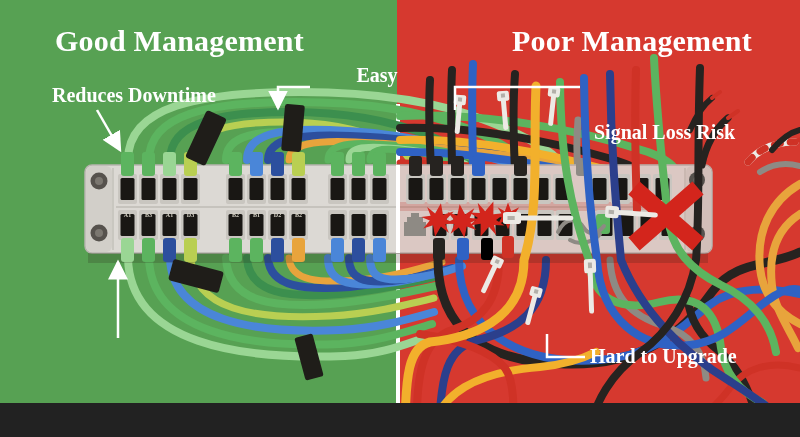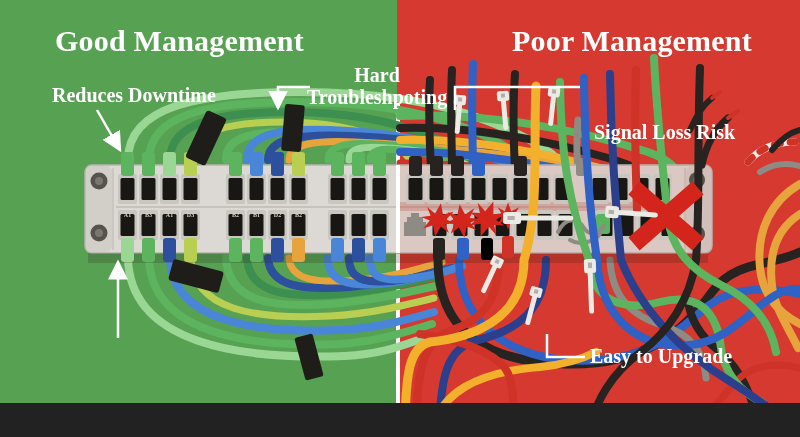--- a/index.html
+++ b/index.html
@@ -296,28 +296,27 @@
       <path class="ptr" d="M118,338 L118,262" marker-end="url(#arw)"></path>
     </g>
   </svg>
 
   <div class="txt title" style="left:55px;top:24px;">Good Management</div>
   <div class="txt lbl" style="left:52px;top:84px;">Reduces Downtime</div>
 
   <div class="txt title" style="left:512px;top:24px;">Poor Management</div>
 
   <div class="txt lbl center" style="left:292px;top:64px;width:170px;">
-    <div>Hard</div>
-    <div>Troubleshpoting</div>
+    <div>Easy</div>
   </div>
 
   <div class="txt lbl" style="left:594px;top:84px;margin-top:37px;">Signal Loss Risk</div>
 
 
-  <div class="txt lbl" style="left:590px;top:345px;">Easy to Upgrade</div>
+  <div class="txt lbl" style="left:590px;top:345px;">Hard to Upgrade</div>
 
   <span class="portlbl" style="left:118px;">A1</span>
   <span class="portlbl" style="left:139px;">B3</span>
   <span class="portlbl" style="left:160px;">A1</span>
   <span class="portlbl" style="left:181px;">D3</span>
   <span class="portlbl" style="left:226px;">B2</span>
   <span class="portlbl" style="left:247px;">B1</span>
   <span class="portlbl" style="left:268px;">D2</span>
   <span class="portlbl" style="left:289px;">B2</span>
 </div>

